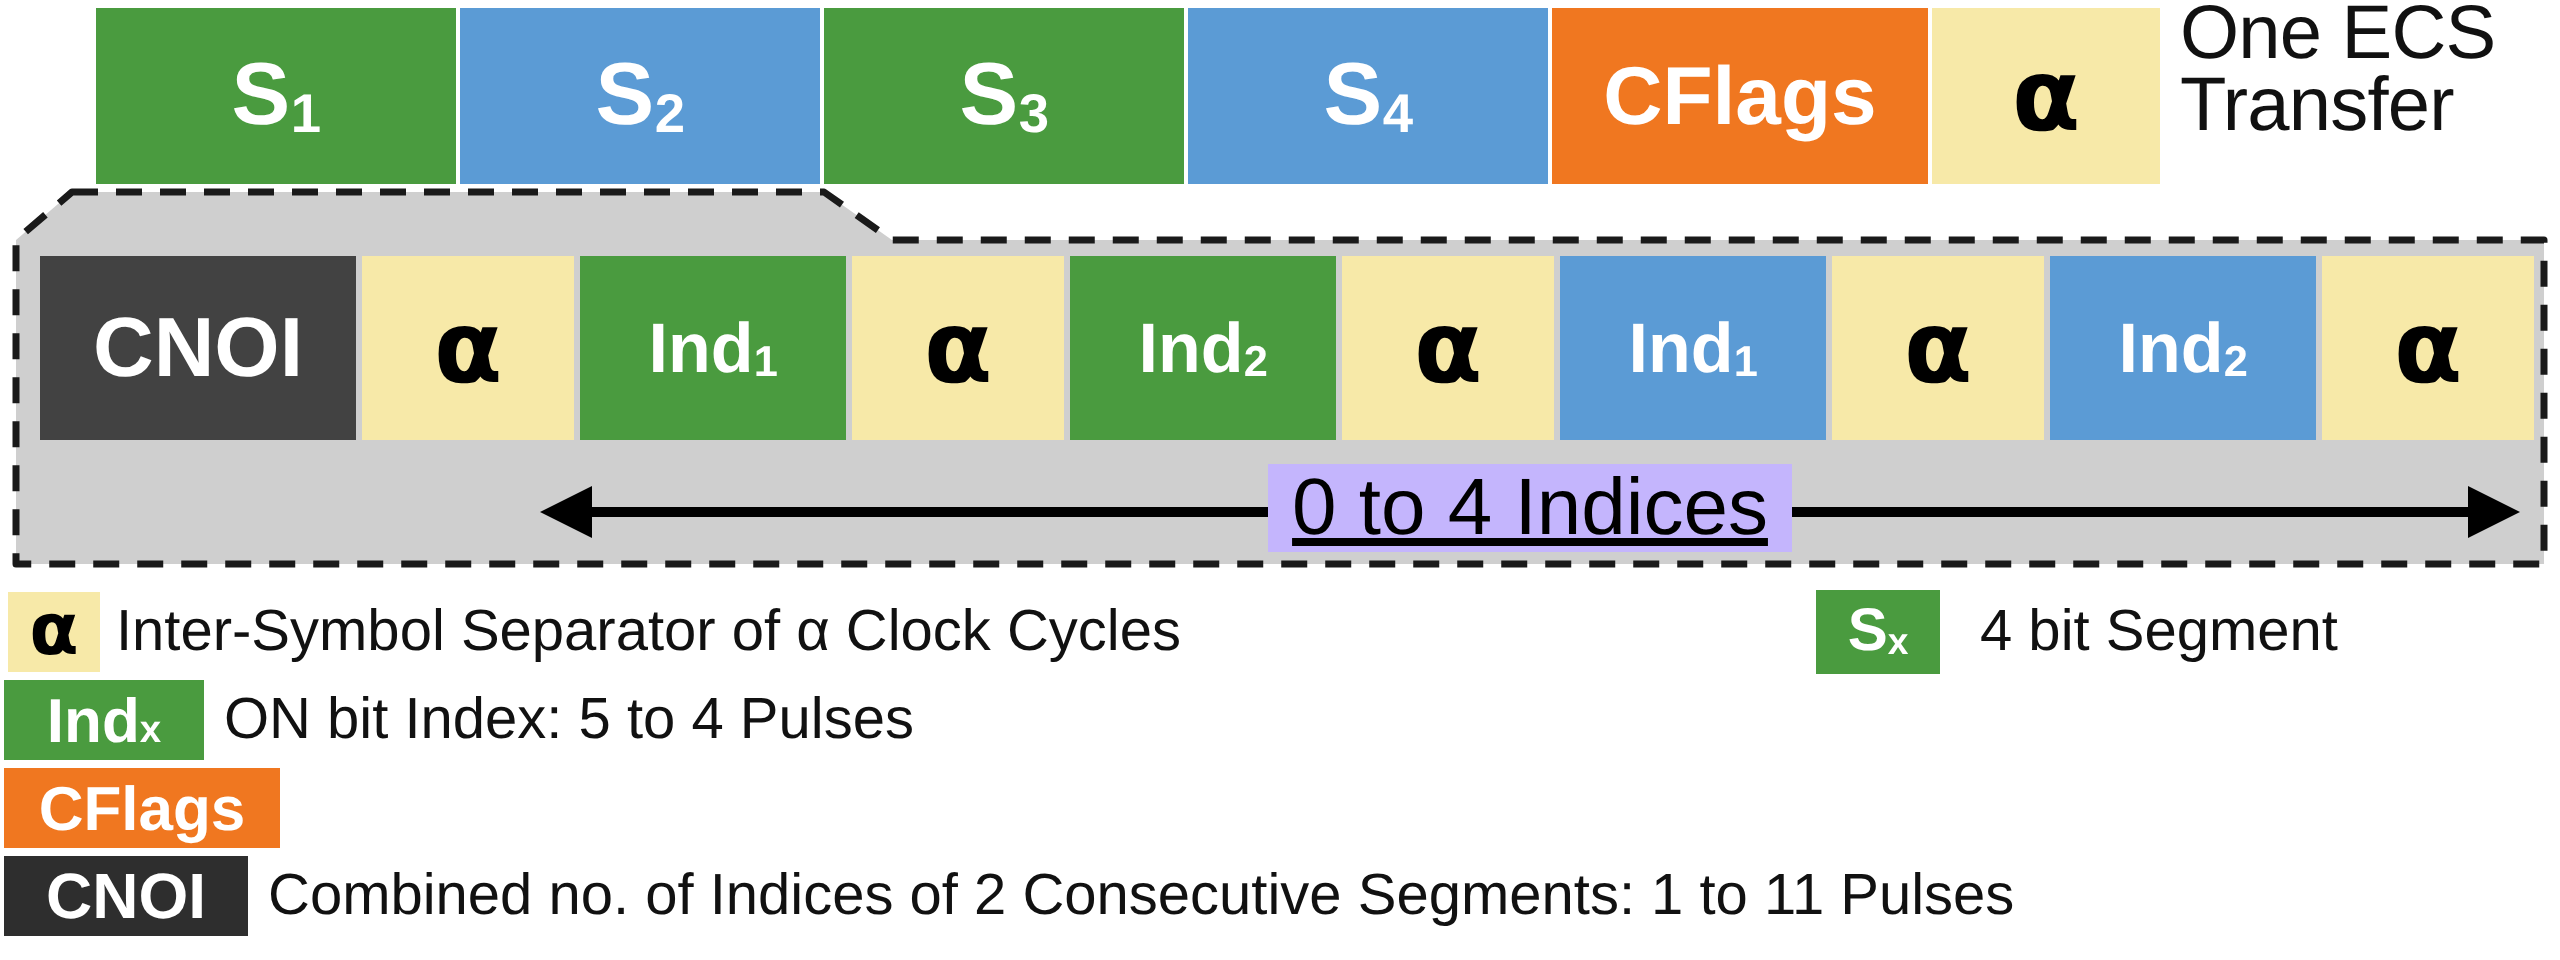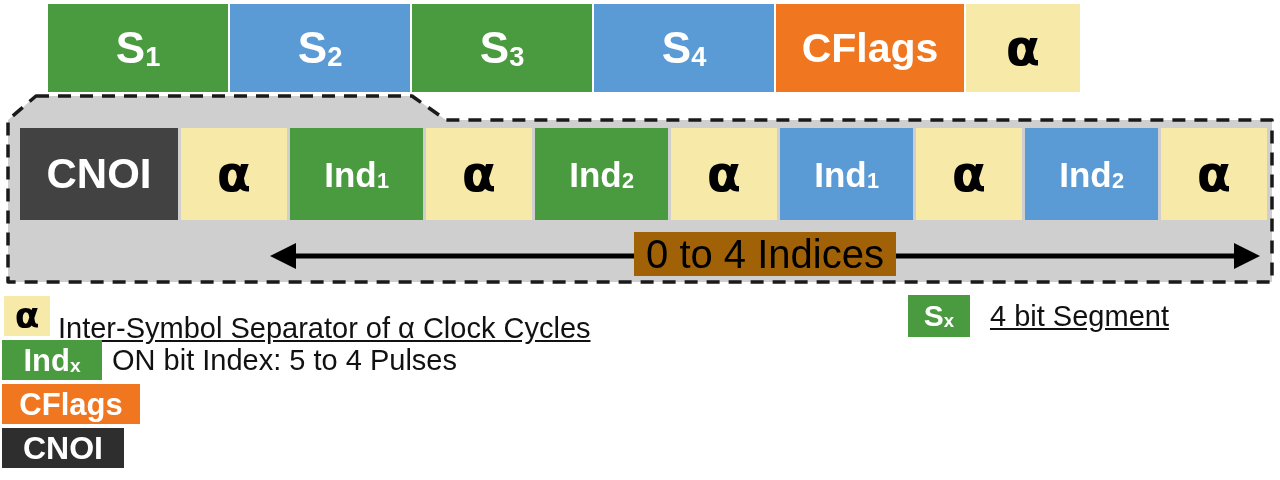--- a/index.html
+++ b/index.html
@@ -86,21 +86,21 @@
     position: absolute;
     left: 0; right: 0;
     top: -2px;
     text-align: center;
     font-size: 40px;
     color: #000000;
     background: transparent;
     line-height: 52px;
     font-weight: normal;
   }
-  #indices-text span { background: #a16207; padding: 0 12px; }
+  #indices-text span { background: #c4b5fd; padding: 0 12px; text-decoration: underline; }
 
   
   .legend-row { position: absolute; left: 0; width: 1280px; height: 44px; }
   .lg-swatch {
     position: absolute;
     display: flex;
     align-items: center;
     justify-content: center;
     box-sizing: border-box;
     font-weight: bold;
@@ -154,20 +154,24 @@
   </div>
 
   <div class="blk c-orange" style="left:776px; width:188px; font-size:41px;">
     <span>CFlags</span>
   </div>
 
   <div class="blk c-cream alpha" style="left:966px; width:114px;">
     <span>α</span>
   </div>
 
+  <div id="ecs-label">
+    <div>One ECS</div>
+    <div>Transfer</div>
+  </div>
 </div>
 
 <div id="row2">
 
   <div class="blk c-dark" style="left:20px; width:158px; font-size:42px;">
     <span>CNOI</span>
   </div>
 
   <div class="blk c-cream alpha" style="left:181px; width:106px;">
     <span>α</span>
@@ -218,40 +222,41 @@
   </svg>
   <div id="indices-text">
     <span>0 to 4 Indices</span>
   </div>
 </div>
 
 <div class="legend-row" style="top:296px;">
   <div class="lg-swatch" style="left:4px; top:0px; width:46px; height:40px; background:#f7e9a8; color:#000000; font-size:36px; font-family:'DejaVu Sans', sans-serif;">
     <span>α</span>
   </div>
-  <div class="lg-text" style="left:58px; top:18px;text-decoration:underline;">Inter-Symbol Separator of α Clock Cycles</div>
+  <div class="lg-text" style="left:58px; top:6px;">Inter-Symbol Separator of α Clock Cycles</div>
 
   <div class="lg-swatch" style="left:908px; top:-1px; width:62px; height:42px; background:#4a9b3f; color:#ffffff; font-size:30px;">
     <span>S</span>
       <span class="sub">x</span>
   </div>
-  <div class="lg-text" style="left:990px; top:6px;text-decoration:underline;">4 bit Segment</div>
+  <div class="lg-text" style="left:990px; top:6px;">4 bit Segment</div>
 </div>
 
 <div class="legend-row" style="top:340px;">
   <div class="lg-swatch" style="left:2px; top:0px; width:100px; height:40px; background:#4a9b3f; color:#ffffff; font-size:31px;">
     <span>Ind</span>
       <span class="sub">x</span>
   </div>
   <div class="lg-text" style="left:112px; top:6px;">ON bit Index: 5 to 4 Pulses</div>
 </div>
 
 <div class="legend-row" style="top:384px;">
   <div class="lg-swatch" style="left:2px; top:0px; width:138px; height:40px; background:#f07720; color:#ffffff; font-size:31px;">
     <span>CFlags</span>
   </div>
 </div>
 
 <div class="legend-row" style="top:428px;">
   <div class="lg-swatch" style="left:2px; top:0px; width:122px; height:40px; background:#2e2e2e; color:#ffffff; font-size:32px;">
     <span>CNOI</span>
   </div>
+  <div class="lg-text" style="left:134px; top:6px;">Combined no. of Indices of 2 Consecutive Segments: 1 to 11 Pulses</div>
 </div>
 
 </body></html>

